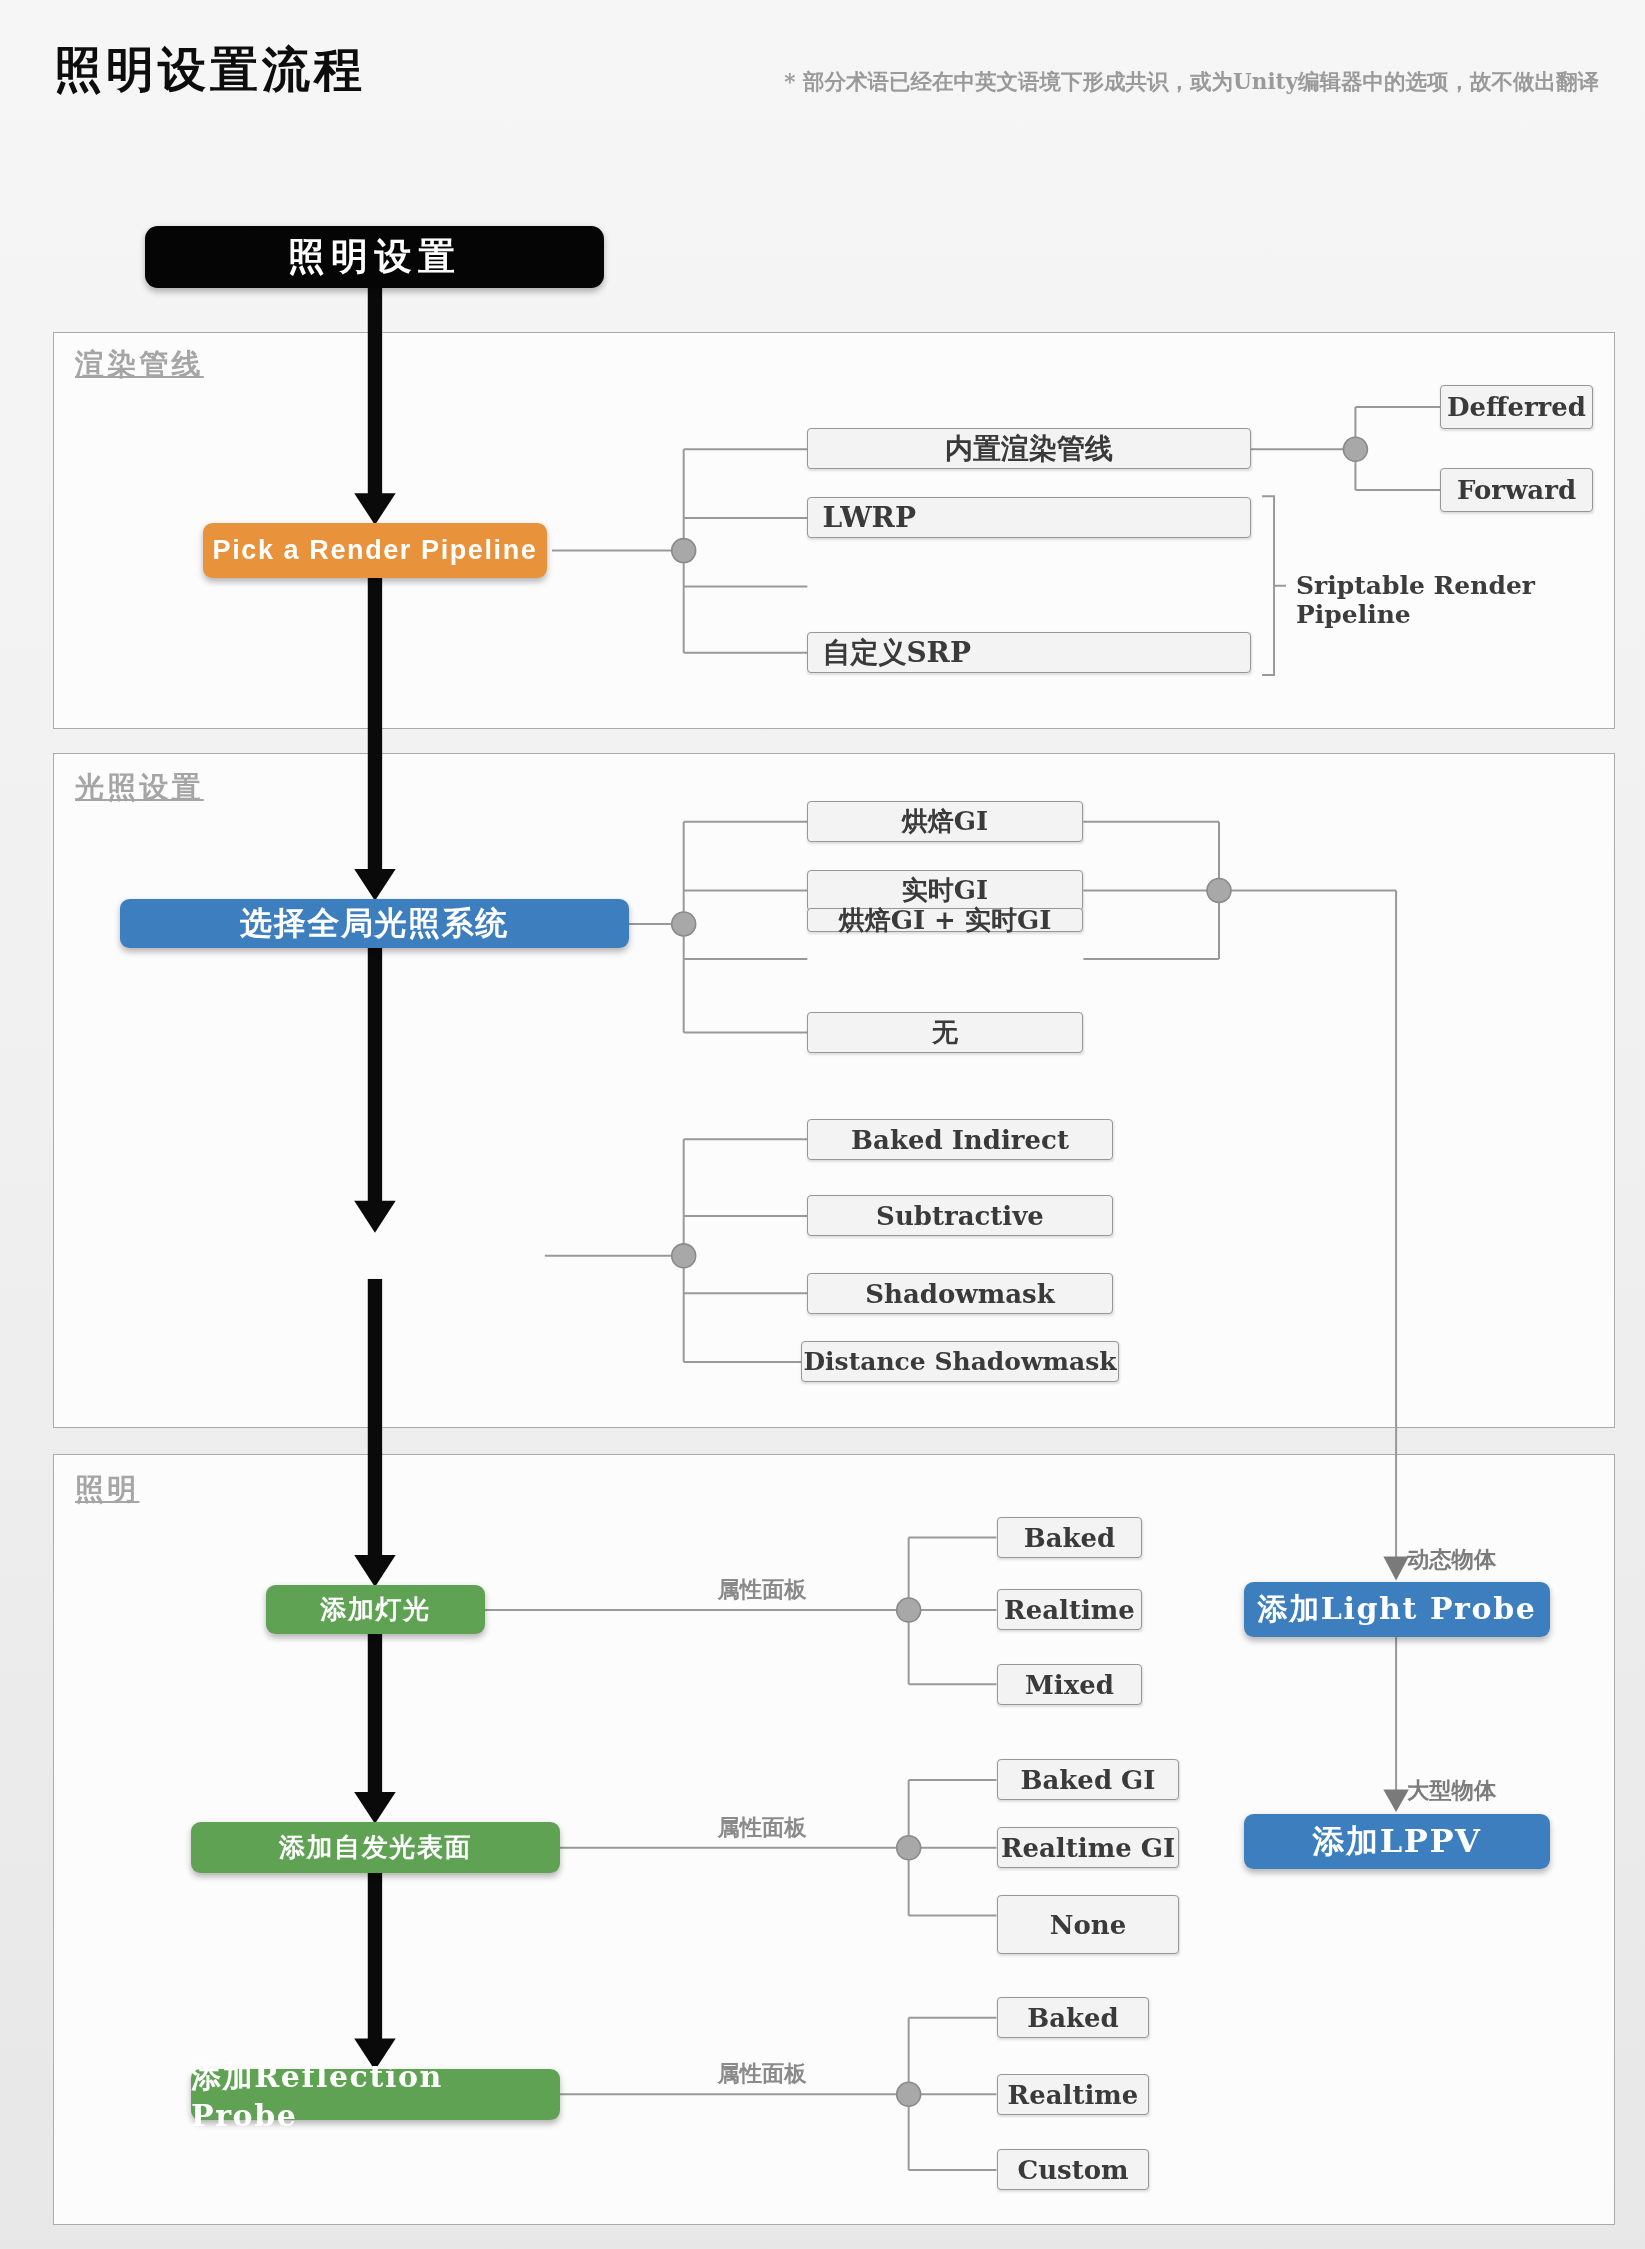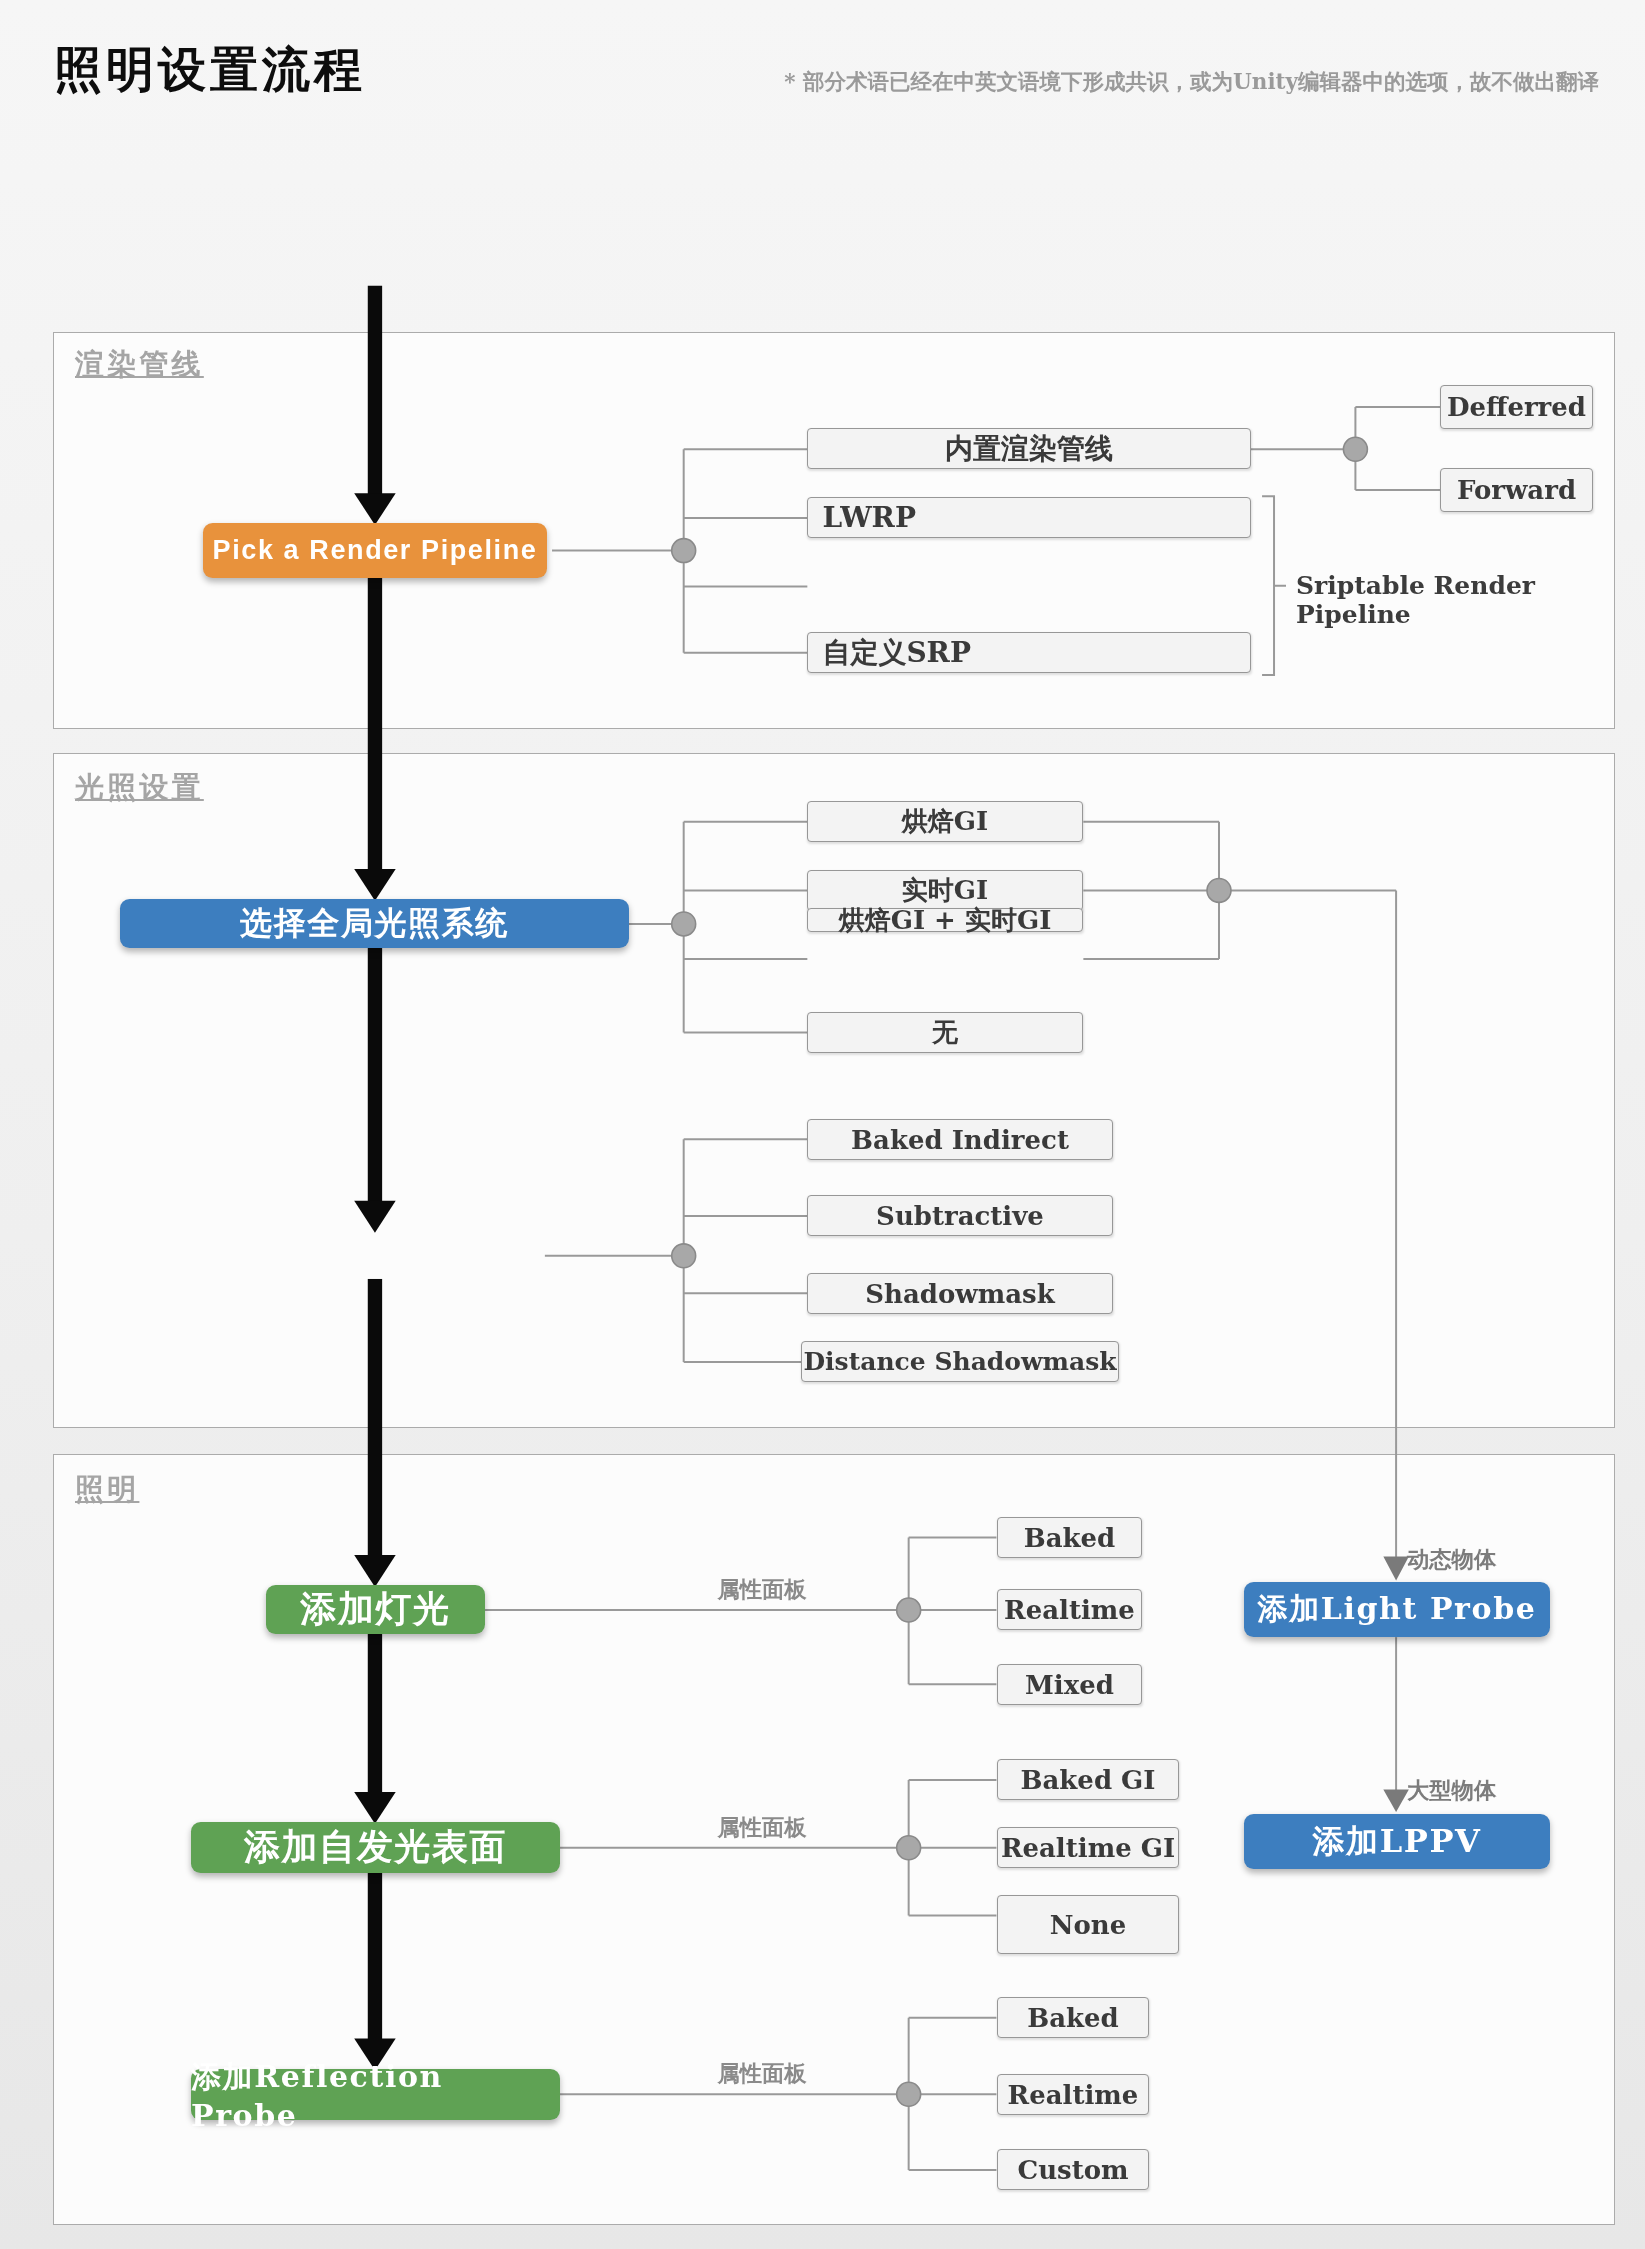--- a/index.html
+++ b/index.html
@@ -17,21 +17,21 @@
   .section { position:absolute; background:#fcfcfc; border:1.6px solid #ababab; z-index:0; }
   .section-label { position:absolute; font-size:29px; font-weight:bold; color:#a5a5a5;
                    letter-spacing:3.2px; z-index:2;text-decoration:underline; }
 
   .node { position:absolute; display:flex; align-items:center; justify-content:center;
           color:#ffffff; font-weight:bold; border-radius:9.6px; z-index:2;
           box-shadow:0 3.2px 6.4px rgba(0,0,0,0.28); letter-spacing:1.6px; }
   .node.black  { background:#050505; font-size:37px; letter-spacing:6.4px; border-radius:12.8px; }
   .node.orange { background:#e8923c; font-size:27px; font-family:"Liberation Sans","DejaVu Sans",sans-serif; }
   .node.blue   { background:#3d7ebf; font-size:32px; }
-  .node.green  { background:#5fa254; font-size:36px; }
+  .node.green  { background:#5fa254; font-size:26px; }
   .node.green.long { font-size:30px; }
   .node.blue.small { font-size:30px; }
 
   .opt { position:absolute; display:flex; align-items:center; justify-content:center;
          background:#f3f3f3; border:1.6px solid #979797; border-radius:4px;
          color:#3a3a3a; font-weight:bold; font-size:26px; z-index:2;
          box-shadow:0.8px 1.6px 2.4px rgba(0,0,0,0.12); white-space:nowrap; }
 
   .panel-label { position:absolute; width:152px; text-align:center; font-size:22.3px;
                  font-weight:bold; color:#8a8a8a; z-index:2; }
@@ -104,20 +104,21 @@
       <circle cx="1139" cy="2316" r="15"></circle>
       <circle cx="1139" cy="2625" r="15"></circle>
     </g>
 
     <g fill="#7a7a7a">
       <polygon points="1734,1951 1766,1951 1750,1981"></polygon>
       <polygon points="1734,2243 1766,2243 1750,2271"></polygon>
     </g>
   </svg>
 
+  <div class="node black" style="left:145px;top:226px;width:459px;height:62px">照明设置</div>
 
   <div class="node orange" style="left:203px;top:523px;width:344px;height:55px">Pick a Render Pipeline</div>
 
   <div class="opt" style="left:807px;top:428px;width:444px;height:41px;font-size:28px">内置渲染管线</div>
   <div class="opt" style="left:807px;top:497px;width:444px;height:41px;font-size:28px;justify-content:flex-start;padding-left:14.4px">LWRP</div>
   <div class="opt" style="left:807px;top:632px;width:444px;height:41px;font-size:28px;justify-content:flex-start;padding-left:14.4px">自定义SRP</div>
 
   <div class="opt" style="left:1440px;top:385px;width:153px;height:44px">Defferred</div>
   <div class="opt" style="left:1440px;top:468px;width:153px;height:44px">Forward</div>
 

